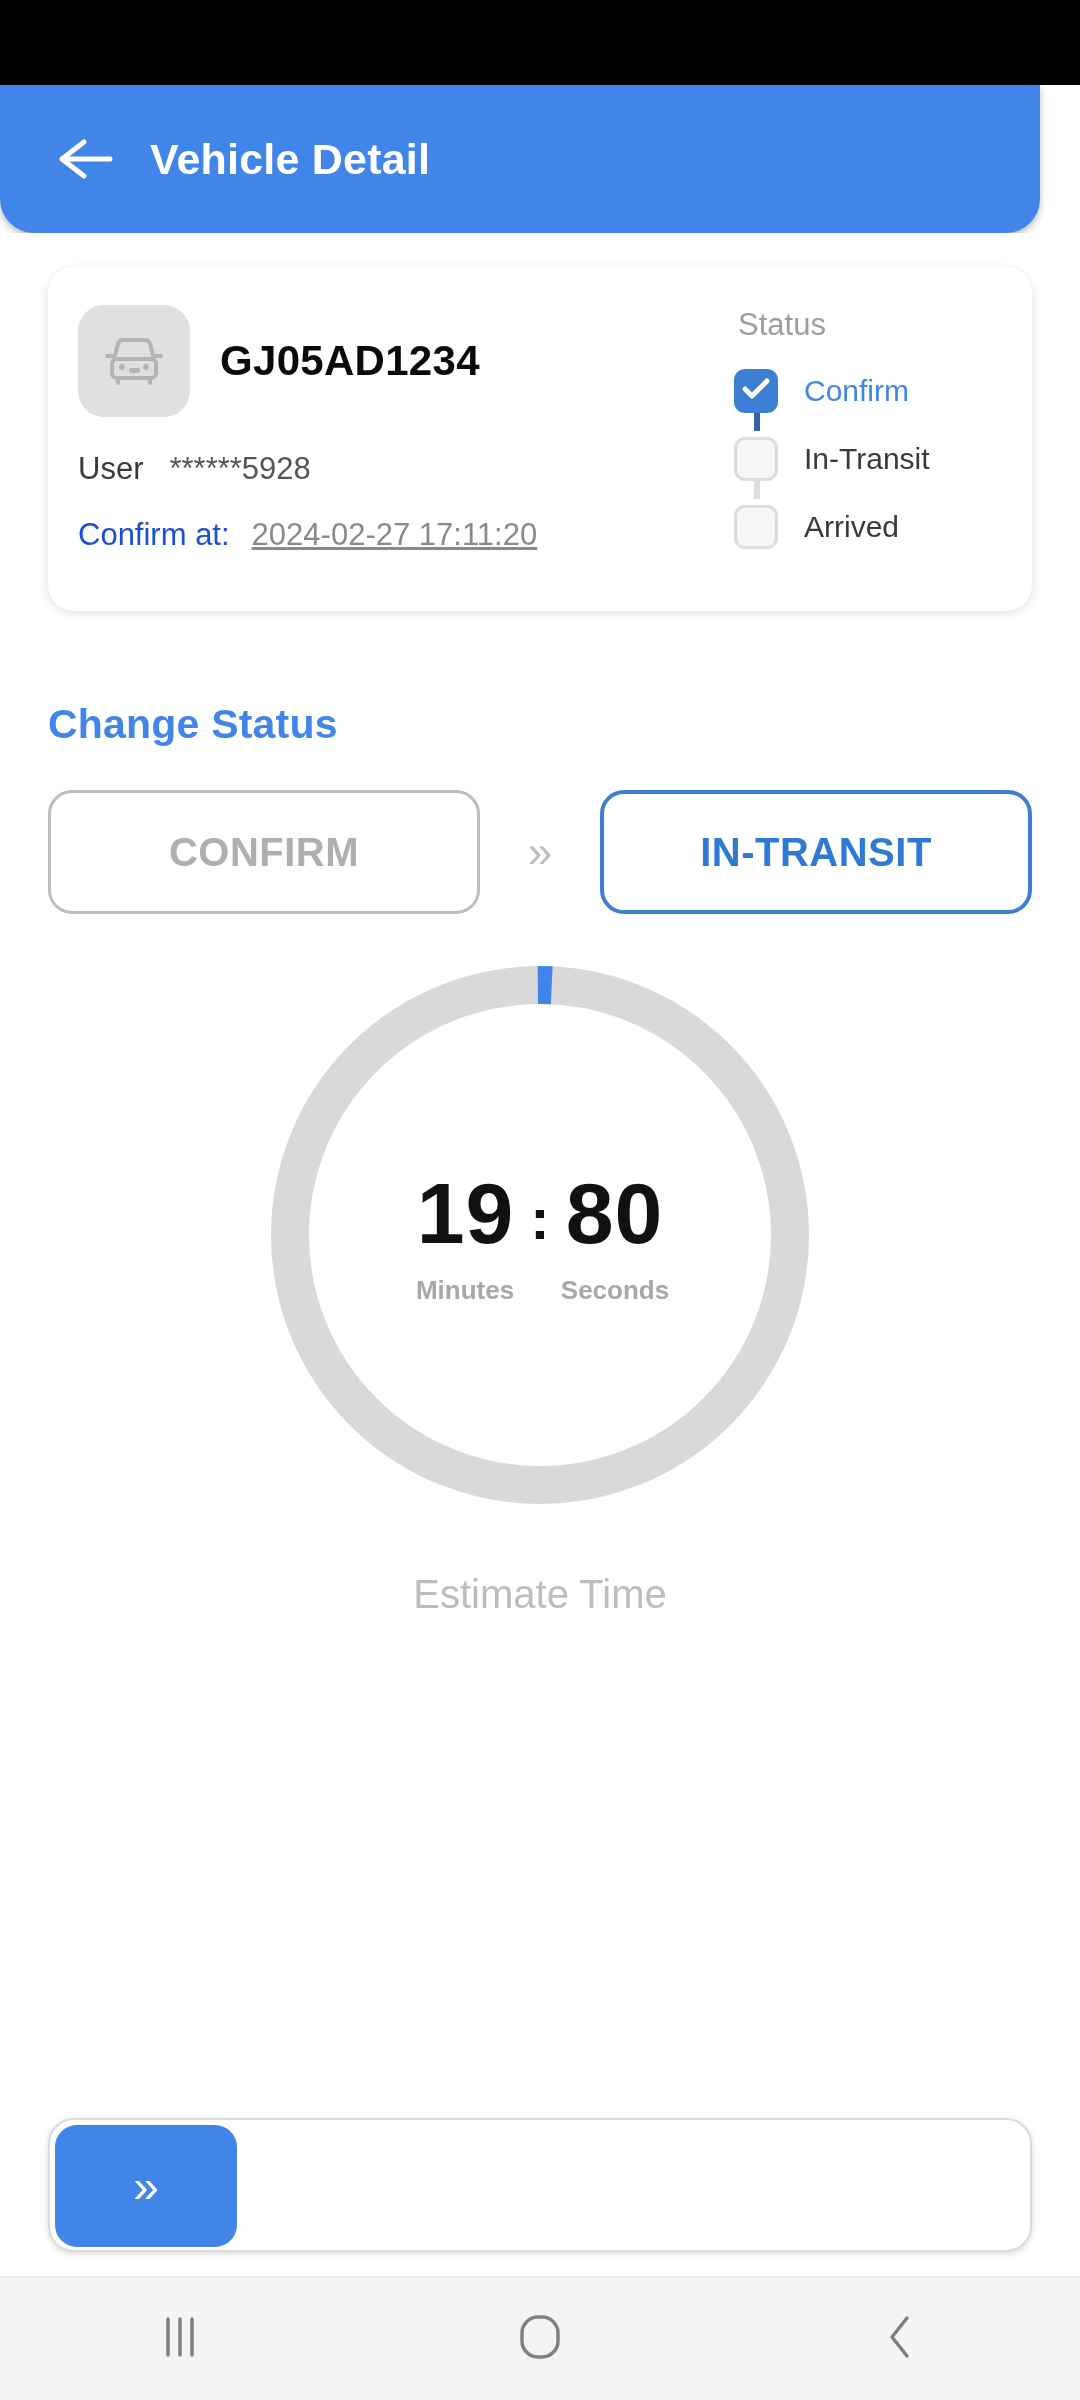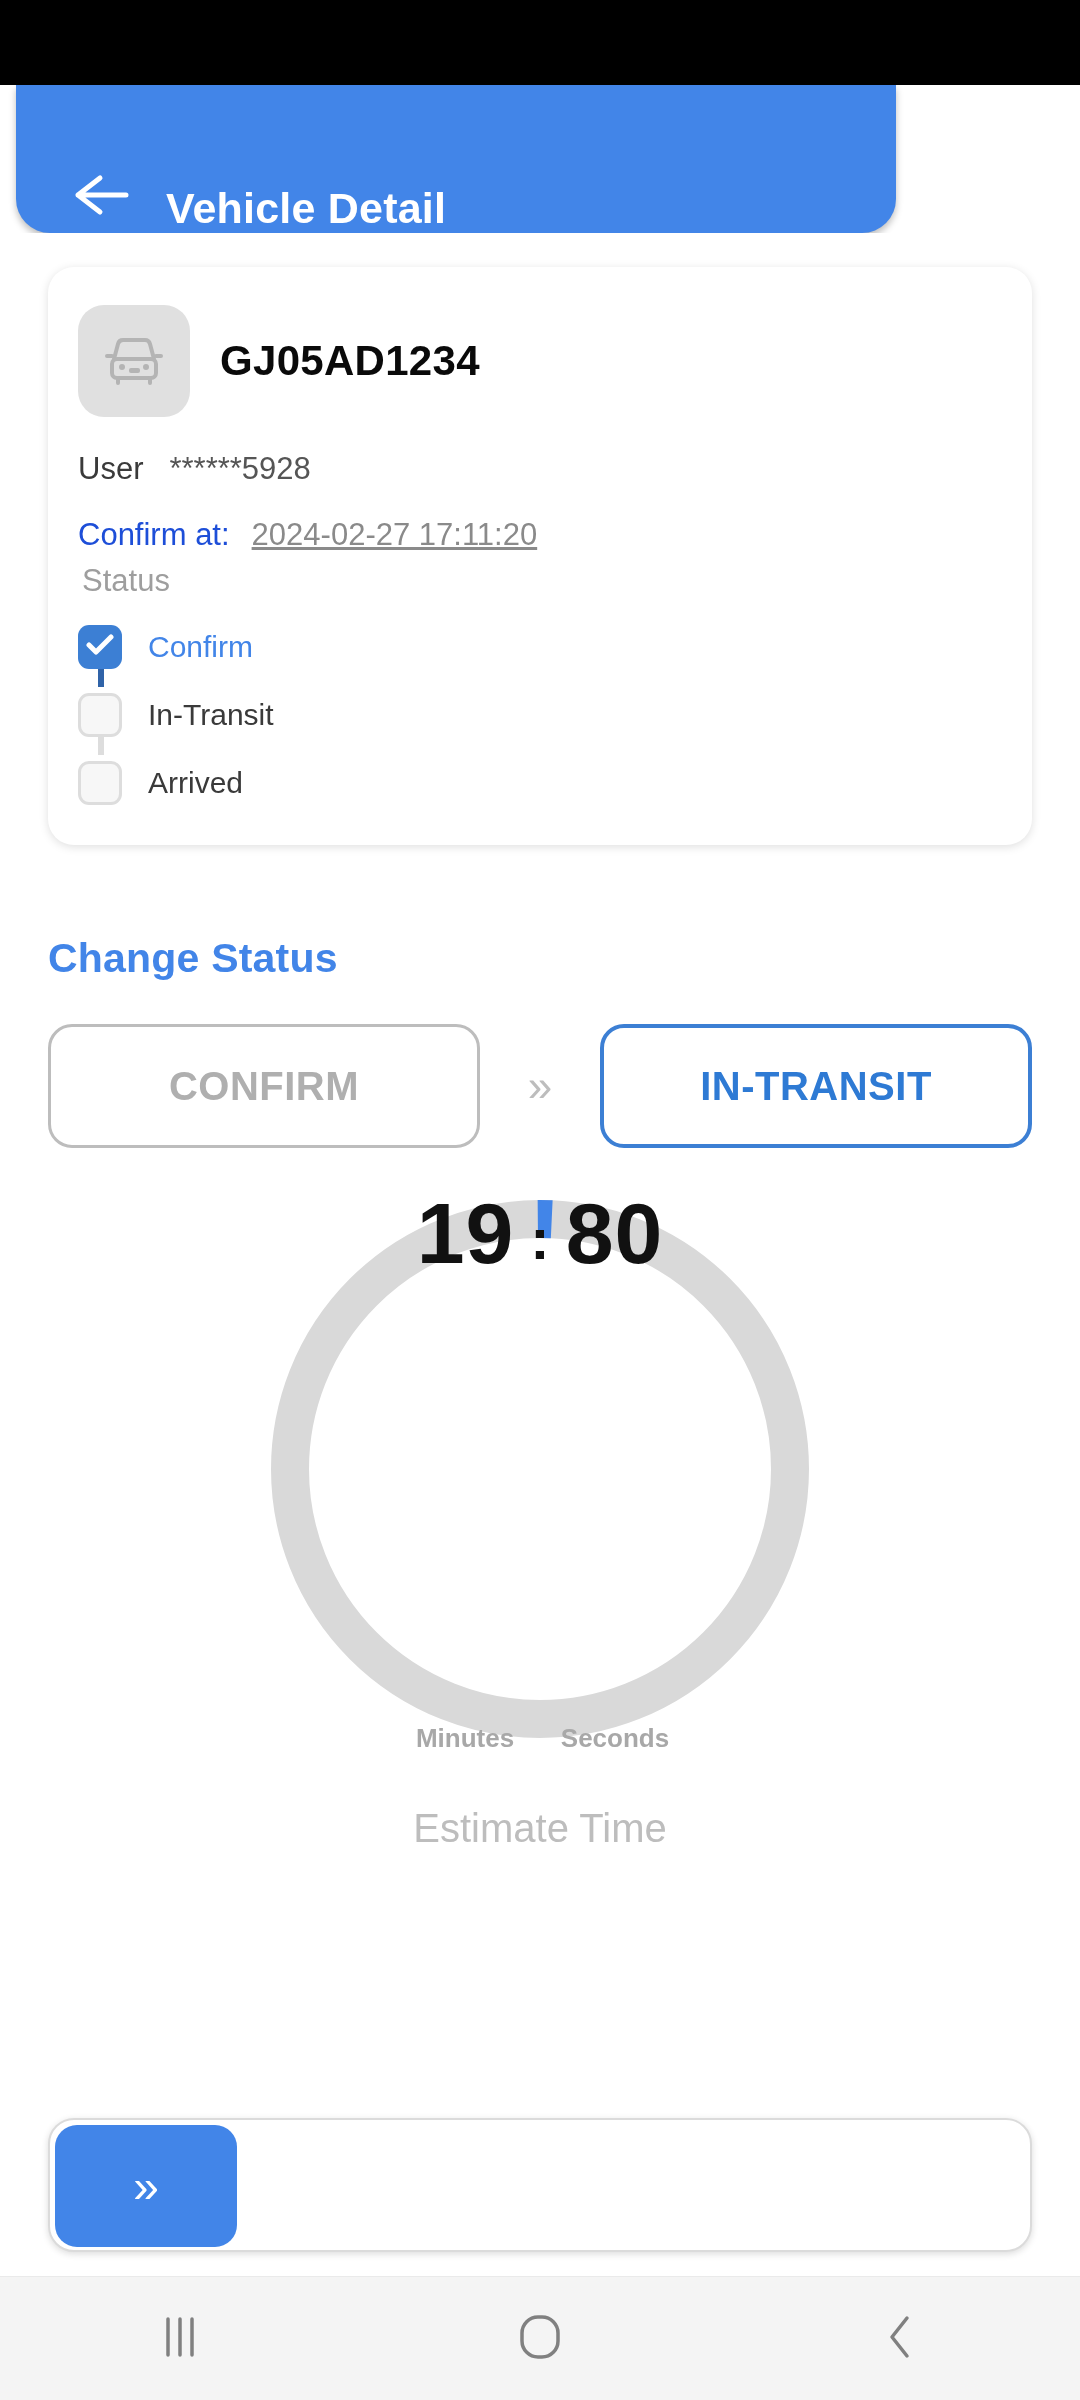--- a/index.html
+++ b/index.html
@@ -29,28 +29,28 @@
   }
 
   
   .appbar-wrap {
     position: relative;
     flex: 0 0 auto;
     height: 148px;
   }
   .appbar {
     position: absolute;
-    left: 16px; top: 0;
-    width: 880px;
+    left: 0; top: 0;
+    width: 1040px;
     height: 148px;
     background: #4285E8;
     border-bottom-left-radius: 34px;
     border-bottom-right-radius: 34px;
     display: flex;
-    align-items: flex-end;
+    align-items: center;
     padding-left: 48px;
     box-shadow: 0 4px 7px rgba(0,0,0,0.26);
   }
   .back-btn {
     width: 76px; height: 76px;
     display: flex; align-items: center; justify-content: center;
     cursor: pointer;
   }
   .back-btn svg { display: block; }
   .appbar-title {
@@ -72,21 +72,20 @@
   
   .vehicle-card {
     margin-top: 34px;
     background: #ffffff;
     border-radius: 26px;
     box-shadow: 0 2px 10px rgba(0,0,0,0.13);
     padding: 30px 30px 28px 30px;
     display: flex;
     position: relative;
     min-height: 344px;
-    flex-direction: column;
   }
   .vcard-left { flex: 1 1 auto; padding-top: 8px; }
   .vcard-top { display: flex; align-items: center; }
   .car-thumb {
     width: 112px; height: 112px;
     background: #E0E0E0;
     border-radius: 26px;
     display: flex; align-items: center; justify-content: center;
     flex: 0 0 auto;
   }
@@ -210,21 +209,21 @@
     width: 570px; height: 570px;
   }
   .ring svg { position: absolute; left: 0; top: 0; }
   .ring-center {
     position: absolute;
     left: 0; top: 0;
     width: 100%; height: 100%;
     display: flex;
     flex-direction: column;
     align-items: center;
-    justify-content: space-between;
+    justify-content: center;
   }
   .time-digits {
     display: flex;
     align-items: baseline;
     justify-content: center;
   }
   .t-num {
     font-size: 86px;
     font-weight: bold;
     color: #111111;

